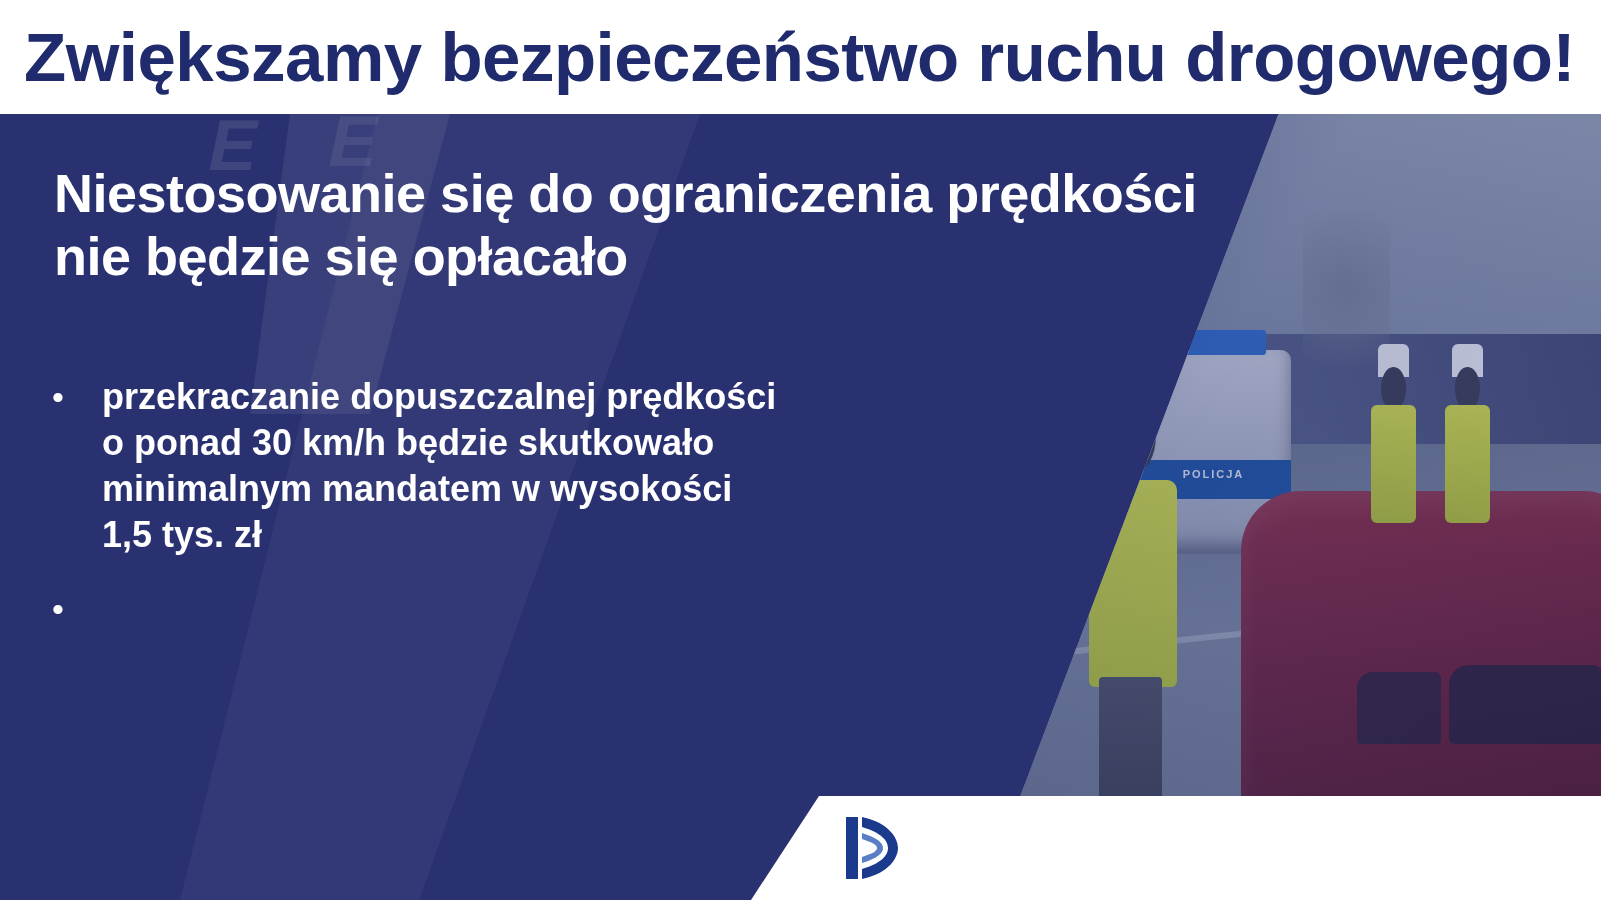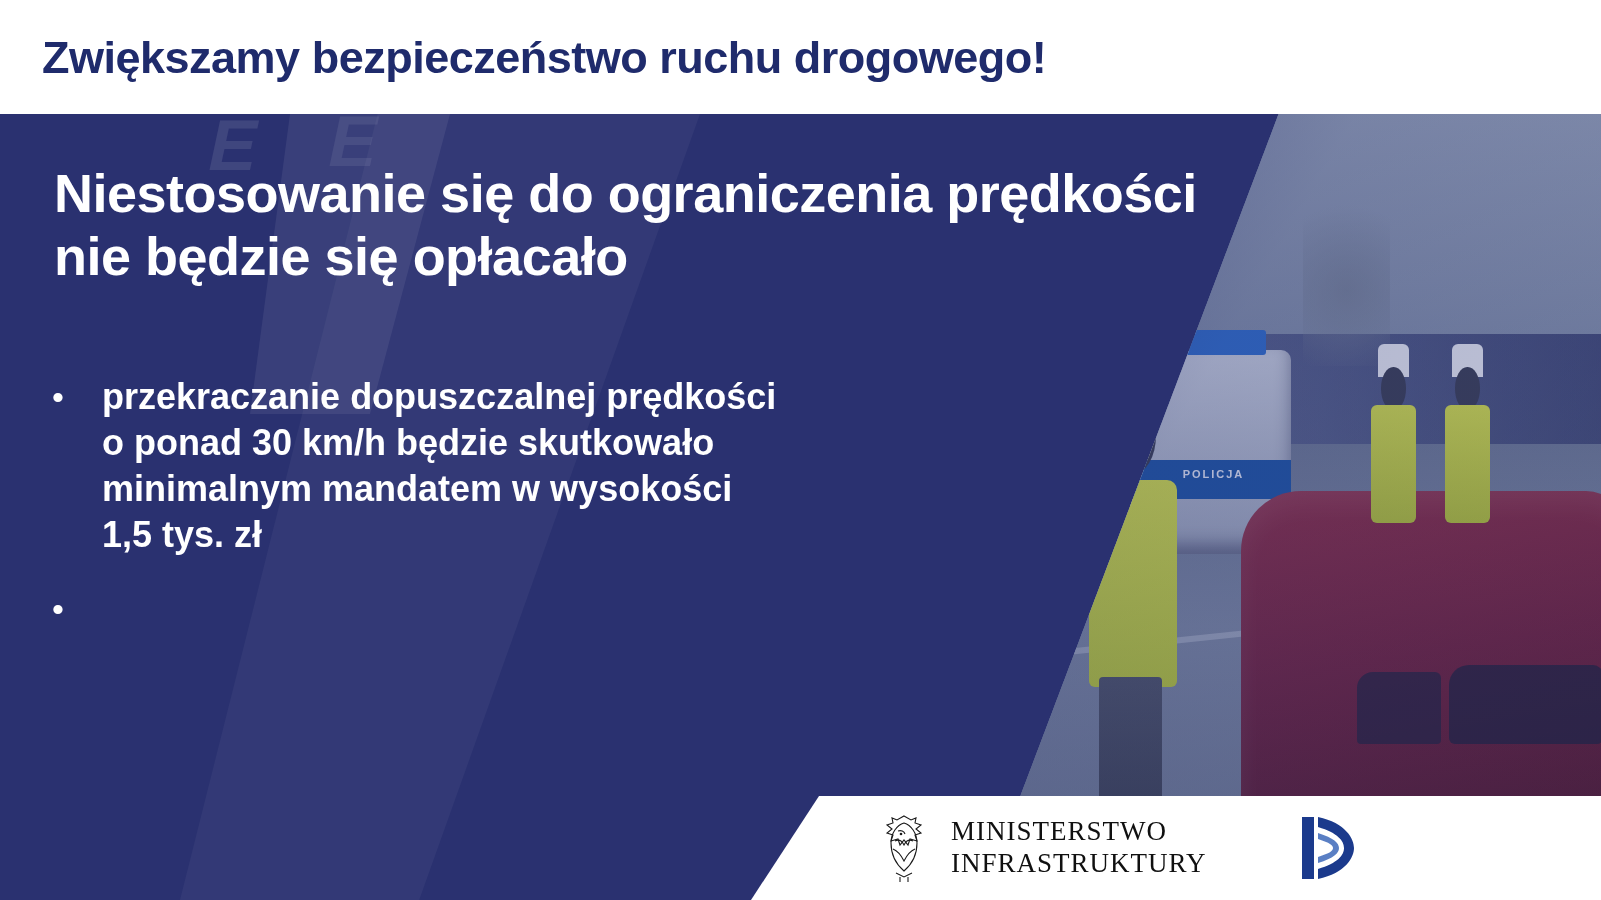--- a/index.html
+++ b/index.html
@@ -22,25 +22,25 @@
   .header-band {
     position: absolute;
     left: 0; top: 0;
     width: 1601px;
     height: 114px;
     background: #ffffff;
     display: flex;
     align-items: center;
   }
   .header-title {
-    font-size: 45px;
+    font-size: 69px;
     font-weight: bold;
     color: #1f2b6c;
     letter-spacing: -0.5px;
-    padding-left: 42px;
+    padding-left: 24px;
     line-height: 1;
     white-space: nowrap;
   }
 
   
   .body-area {
     position: absolute;
     left: 0; top: 114px;
     width: 1601px;
     height: 786px;
@@ -352,36 +352,20 @@
 1,5 tys. zł</div>
         </div>
         <div class="bullet">
           <div class="bullet-dot">•</div>
         </div>
       </div>
     </div>
 
     <div class="footer-bar">
 
-      <div class="logo-min">
-        <svg class="eagle" viewBox="0 0 66 74" aria-hidden="true">
-          <g fill="none" stroke="#1a1a1a" stroke-width="1.1">
-            <path d="M33 5 L40 9 L45 7 L44 12 L50 14 L45 18 L50 22 L44 24 L46 30 L39 28 L37 34 L33 29 L29 34 L27 28 L20 30 L22 24 L16 22 L21 18 L16 14 L22 12 L21 7 L26 9 Z"></path>
-            <path d="M33 12 C26 14 20 22 20 32 C20 44 26 54 33 60 C40 54 46 44 46 32 C46 22 40 14 33 12 Z"></path>
-            <path d="M24 30 C28 28 31 30 33 34 C35 30 38 28 42 30"></path>
-            <path d="M22 38 C27 40 30 44 33 50 C36 44 39 40 44 38"></path>
-            <path d="M27 20 C30 19 33 20 34 23"></path>
-            <circle cx="30" cy="23" r="1.3" fill="#1a1a1a" stroke="none"></circle>
-            <path d="M25 62 L33 66 L41 62"></path>
-            <path d="M29 66 L29 71 M37 66 L37 71"></path>
-          </g>
-        </svg>
-        <div class="min-text">MINISTERSTWO
-INFRASTRUKTURY</div>
-      </div>
 
       <div class="logo-krbrd">
         <svg class="krbrd-mark" viewBox="0 0 74 74" aria-hidden="true">
           <path d="M10 6 L10 68 L22 68 L22 6 Z" fill="#1b3a8c"></path>
           <path d="M26 6 C54 12 62 28 62 37 C62 46 54 62 26 68 L26 58 C46 52 52 44 52 37 C52 30 46 22 26 16 Z" fill="#1b3a8c"></path>
           <path d="M26 22 C42 27 47 32 47 37 C47 42 42 47 26 52 L26 46 C38 42 41 40 41 37 C41 34 38 32 26 28 Z" fill="#5a7fc4"></path>
         </svg>
       </div>
 
     </div>

